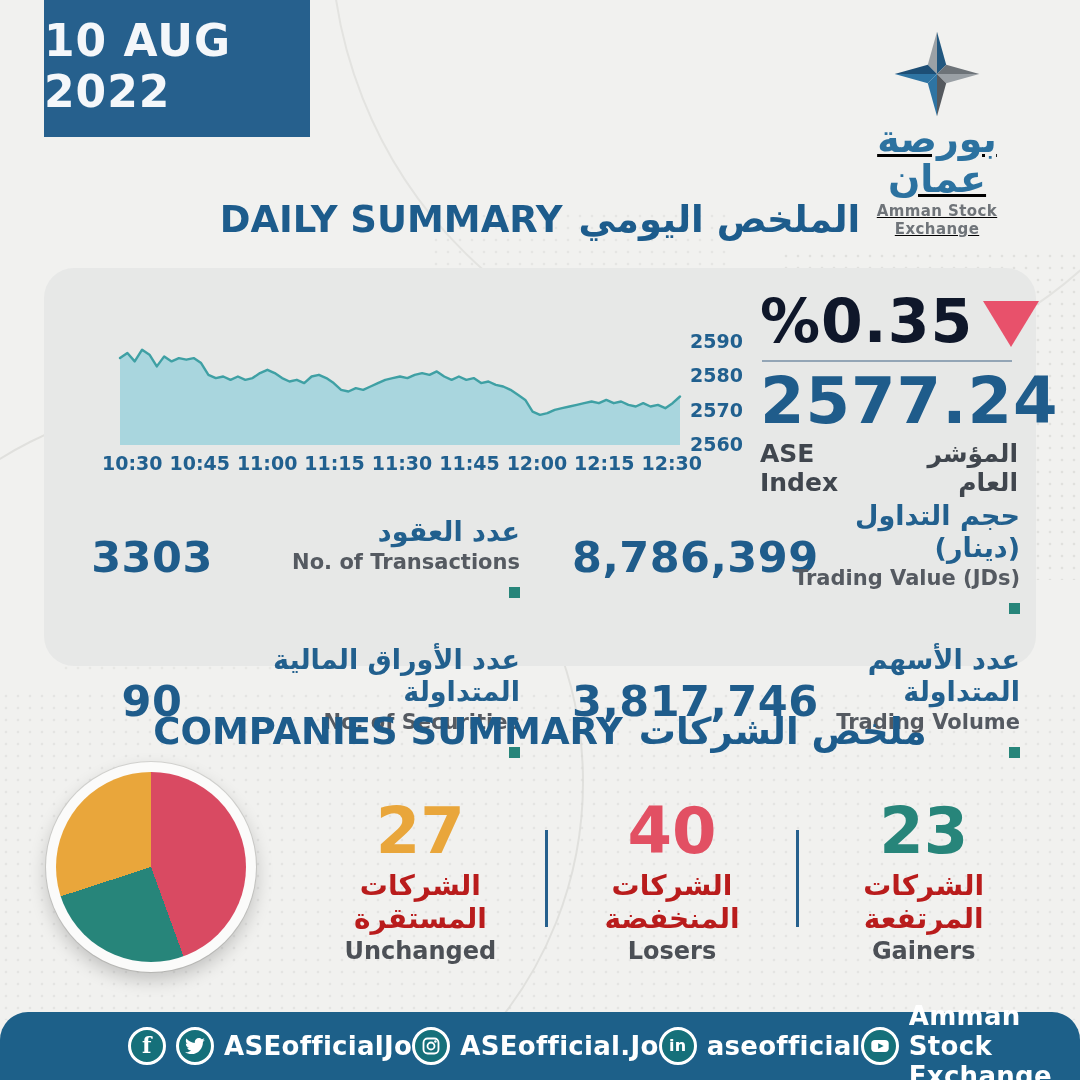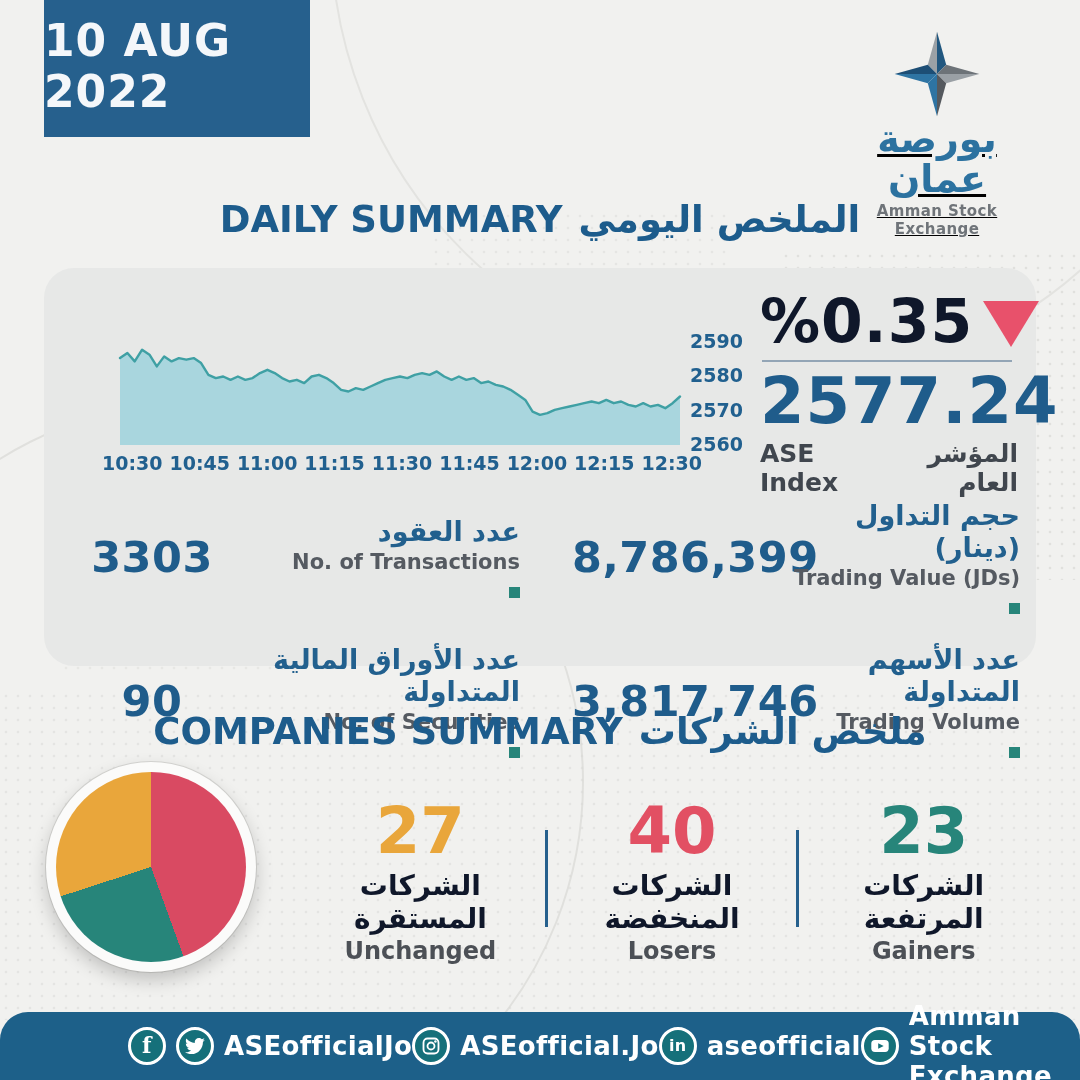--- a/index.html
+++ b/index.html
@@ -83,21 +83,21 @@
     position:absolute; left:46px; top:762px; width:210px; height:210px; border-radius:50%;
     background:#fbfbfa; box-shadow:0 8px 18px rgba(0,0,0,.20), 0 0 0 1px #d8d8d5;
     display:flex; align-items:center; justify-content:center;
   }
   .pie { width:190px; height:190px; border-radius:50%; }
 
   
   .companies-row { position:absolute; left:302px; top:792px; width:740px; display:flex; align-items:flex-start; }
   .company-col { text-align:center; flex:1; }
   .company-value { font-size:64px; font-weight:bold; line-height:1;margin-top:7px; }
-  .company-ar { font-size:28px; font-weight:bold; color:#0f172a; margin-top:6px; }
+  .company-ar { font-size:28px; font-weight:bold; color:#b91c1c; margin-top:6px; }
   .company-en { font-size:24px; font-weight:bold; color:#4c5056; margin-top:2px; }
   .company-divider { width:3px; height:97px; background:#26608d; margin:38px 6px 0 6px; }
 
   
   .footer {
     position:absolute; left:0; bottom:0; width:1080px; height:68px;
     border-radius:28px 28px 0 0; box-sizing:border-box;
     display:flex; align-items:center; justify-content:space-between; padding:0 58px 0 128px;
     color:#fff;
   }

